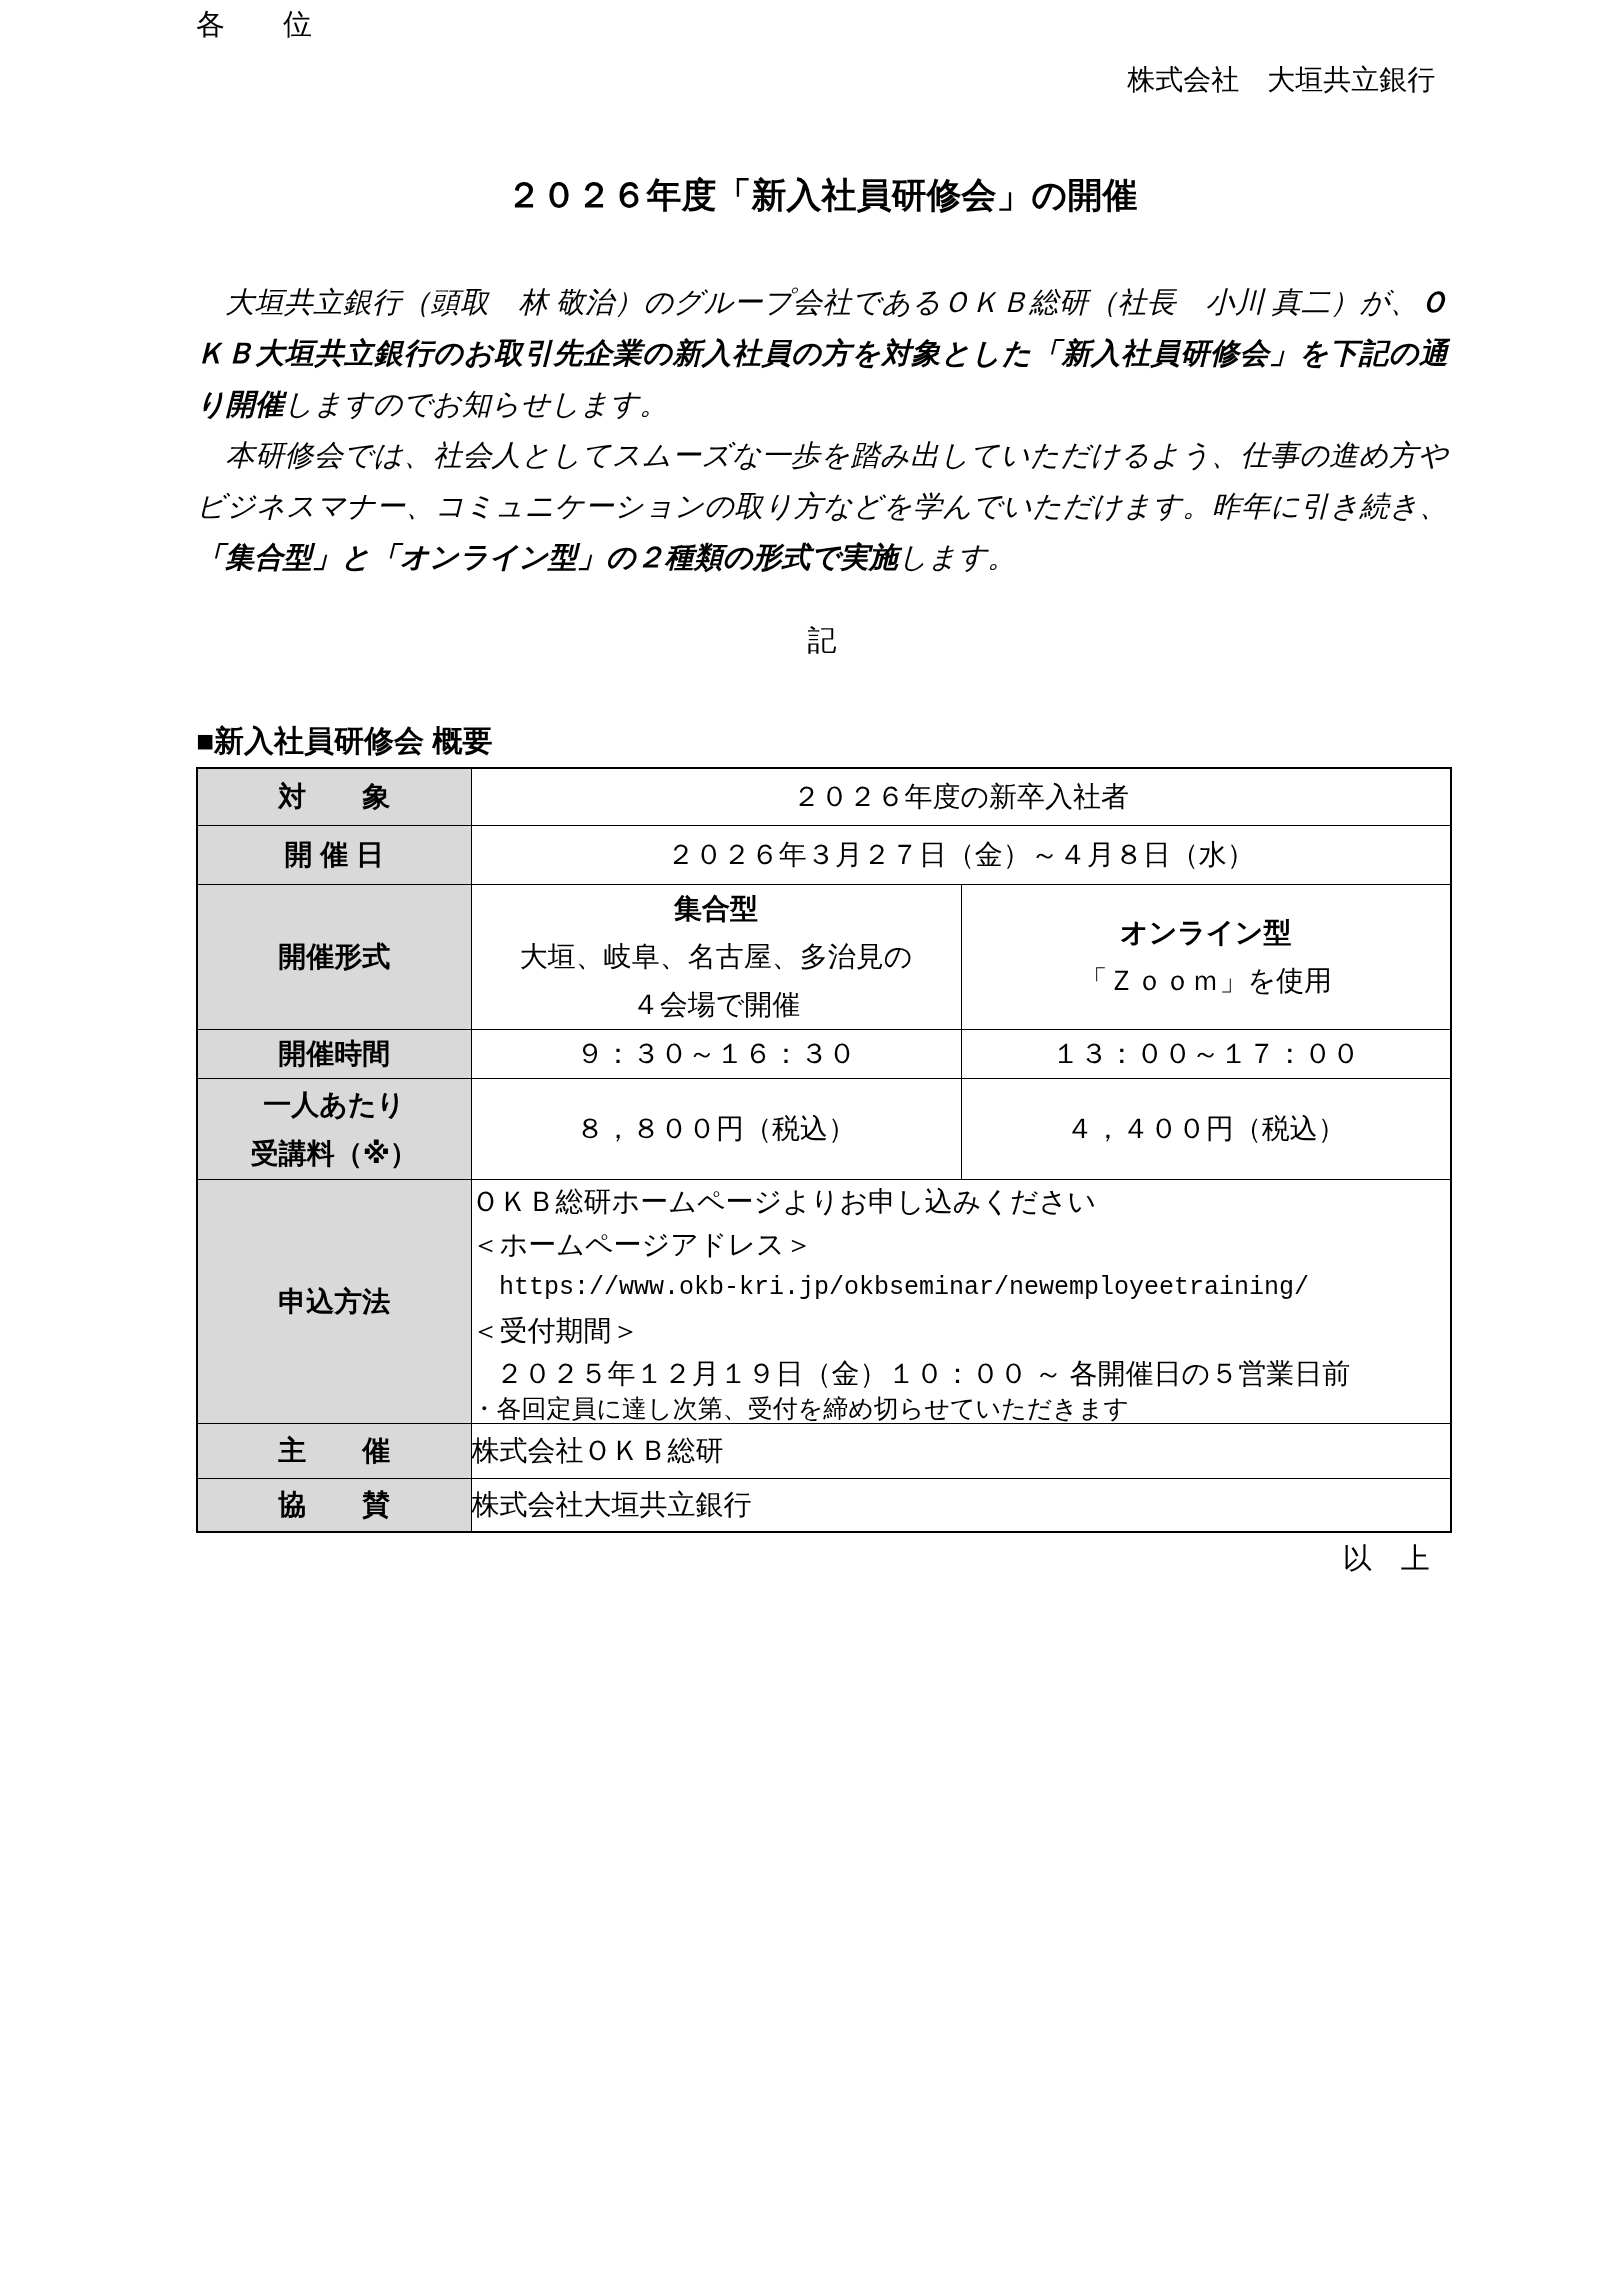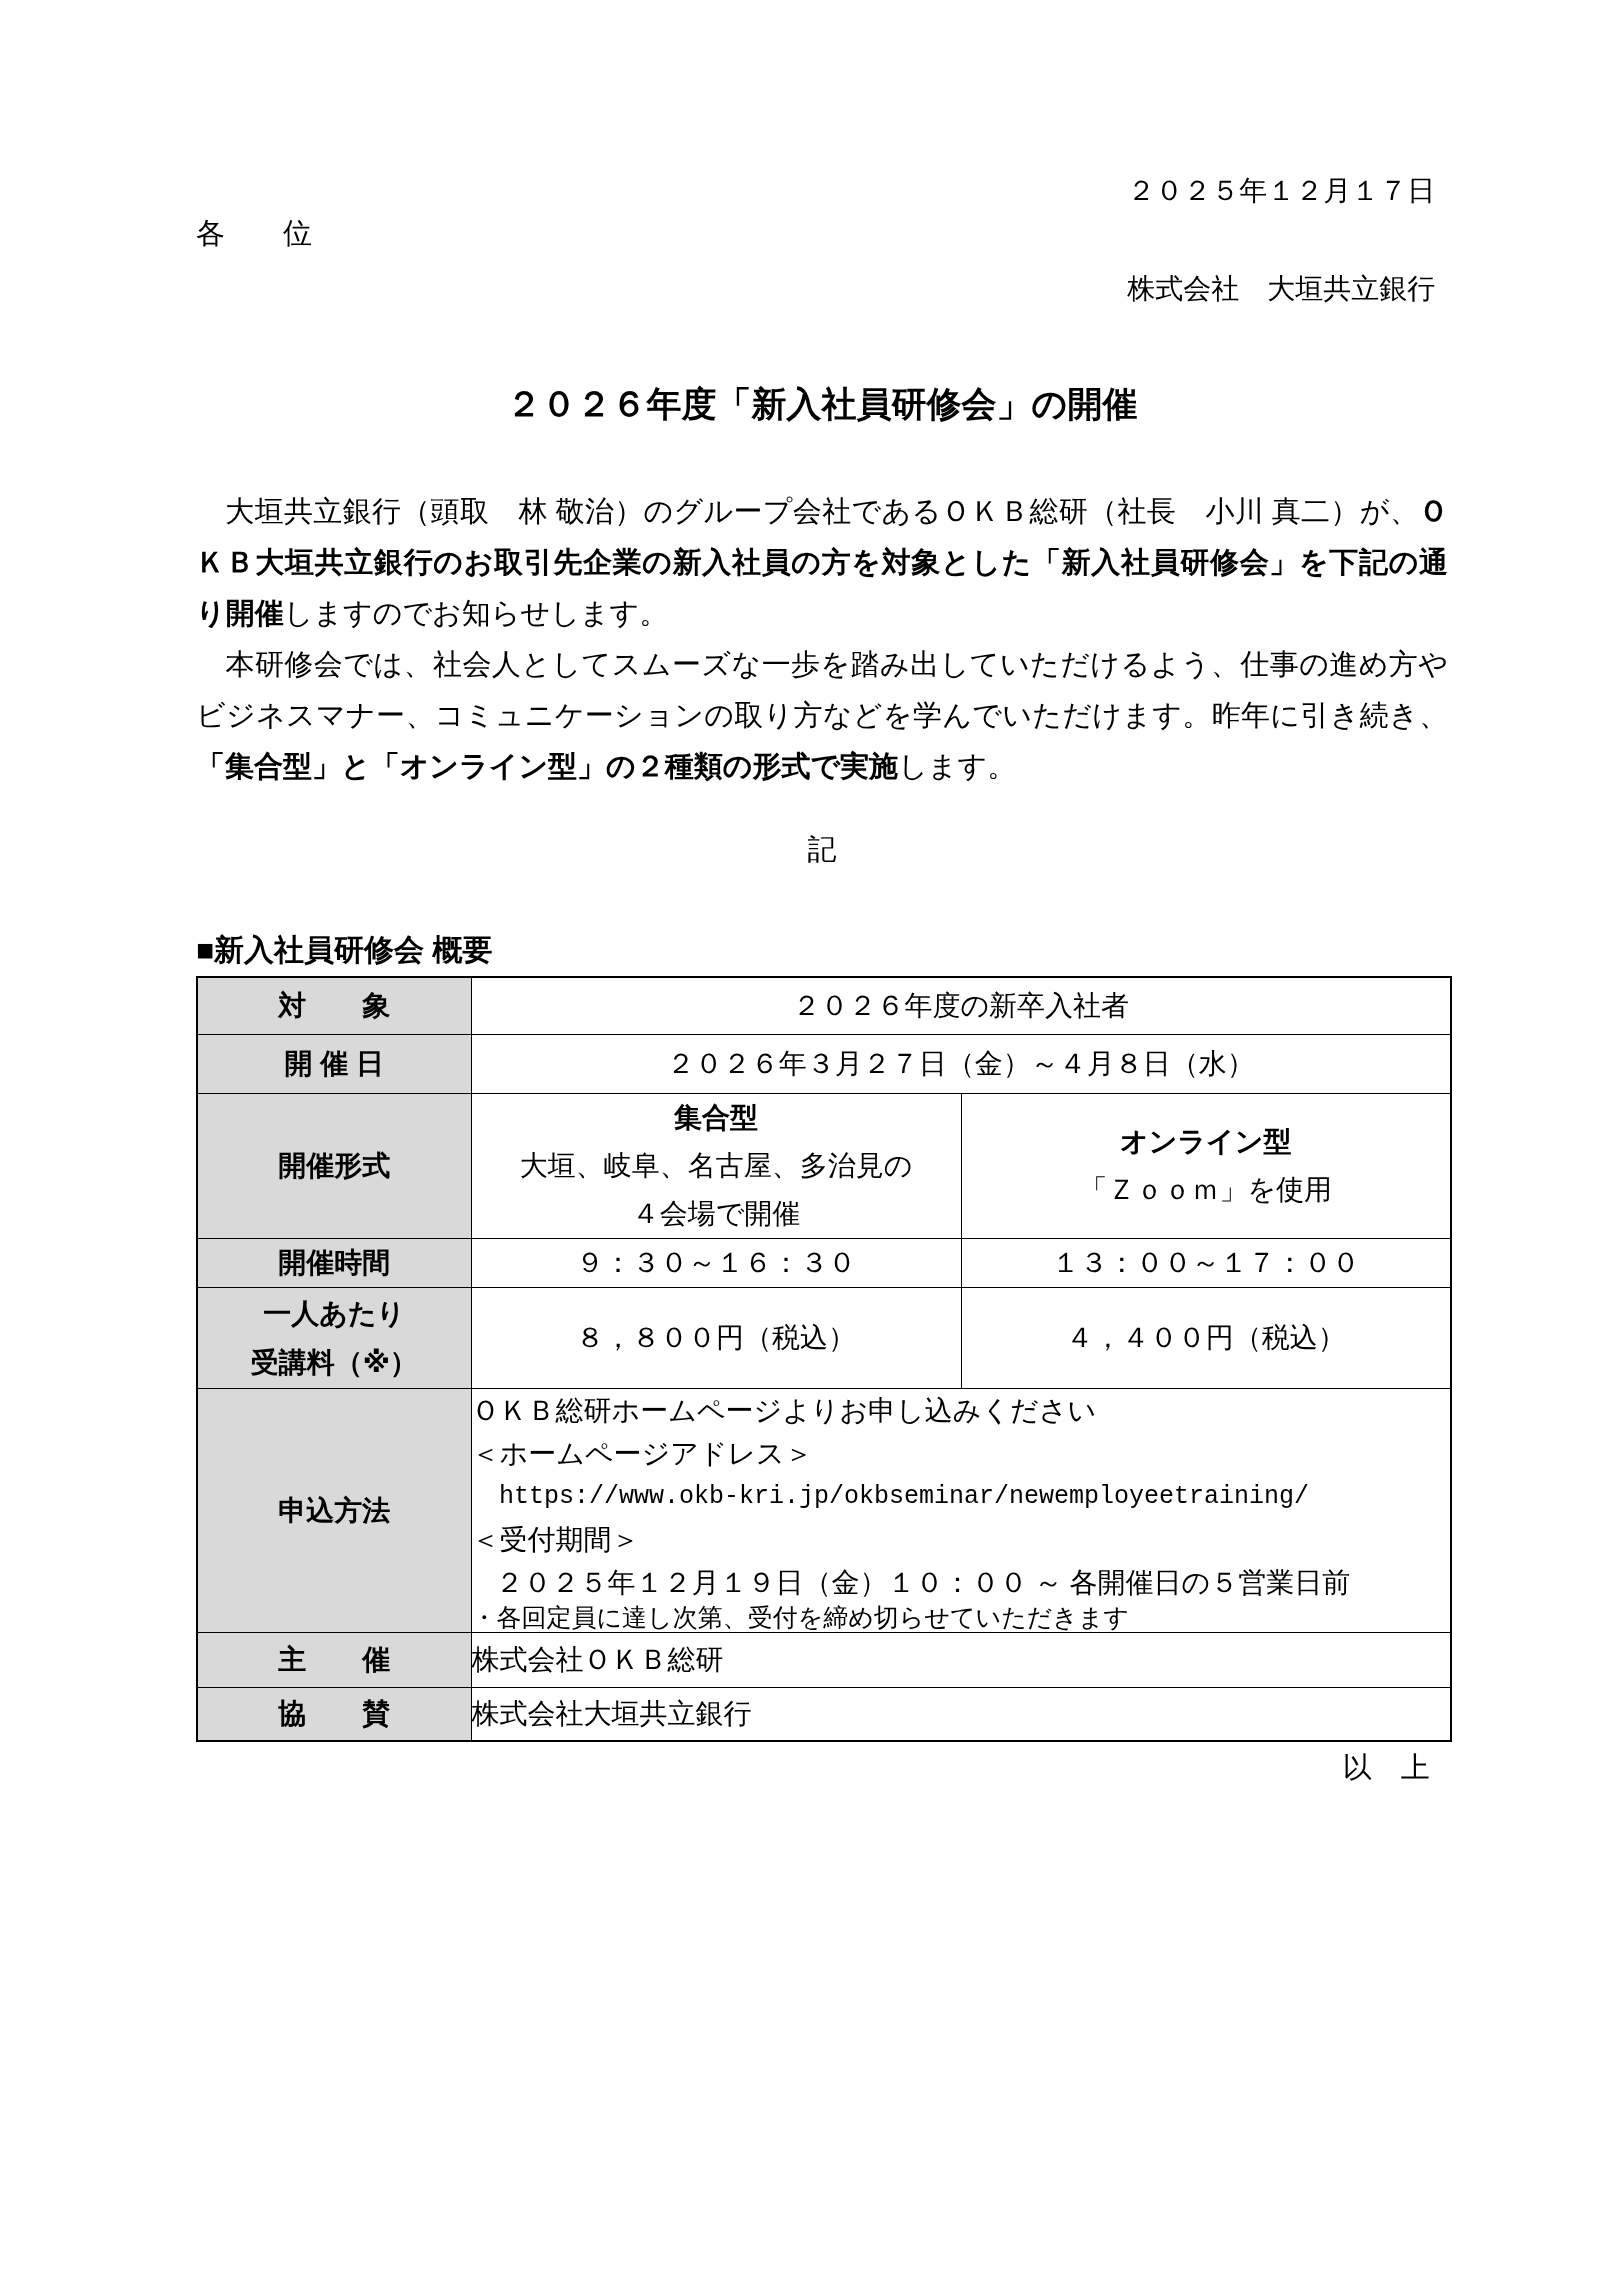--- a/index.html
+++ b/index.html
@@ -39,20 +39,21 @@
     text-align: center;
     font-size: 35px; line-height: 44px;
     font-family: "Liberation Sans", "DejaVu Sans", sans-serif;
     font-weight: bold;
   }
   .intro p {
     margin: 0;
     font-size: 29px; line-height: 51px;
     text-align: justify;
     word-break: break-all;
+    font-style: italic;
   }
   .intro p.first { margin-top: 60px; }
   .ki-marker {
     margin-top: 37px;
     text-align: center;
     font-size: 29px; line-height: 40px;
   }
   .section-heading {
     margin-top: 60px;
     font-size: 30px; line-height: 42px;
@@ -139,21 +140,20 @@
     text-align: right;
     font-size: 29px; line-height: 38px;
     padding-right: 18.3px;
   }
 </style>
 </head>
 <body>
 
 <div class="page">
 
-  <div class="issue-date">２０２５年１２月１７日</div>
   <div class="recipient">各　　位</div>
   <div class="issuer">株式会社　大垣共立銀行</div>
 
   <h1 class="doc-title">２０２６年度「新入社員研修会」の開催</h1>
 
   <div class="intro">
     <p class="first"><span>　大垣共立銀行（頭取　林 敬治）のグループ会社であるＯＫＢ総研（社長　小川 真二）が、</span><span class="gothic">ＯＫＢ大垣共立銀行のお取引先企業の新入社員の方を対象とした「新入社員研修会」を下記の通り開催</span><span>しますのでお知らせします。</span></p>
     <p><span>　本研修会では、社会人としてスムーズな一歩を踏み出していただけるよう、仕事の進め方やビジネスマナー、コミュニケーションの取り方などを学んでいただけます。昨年に引き続き、</span><span class="gothic">「集合型」と「オンライン型」の２種類の形式で実施</span><span>します。</span></p>
   </div>
 

